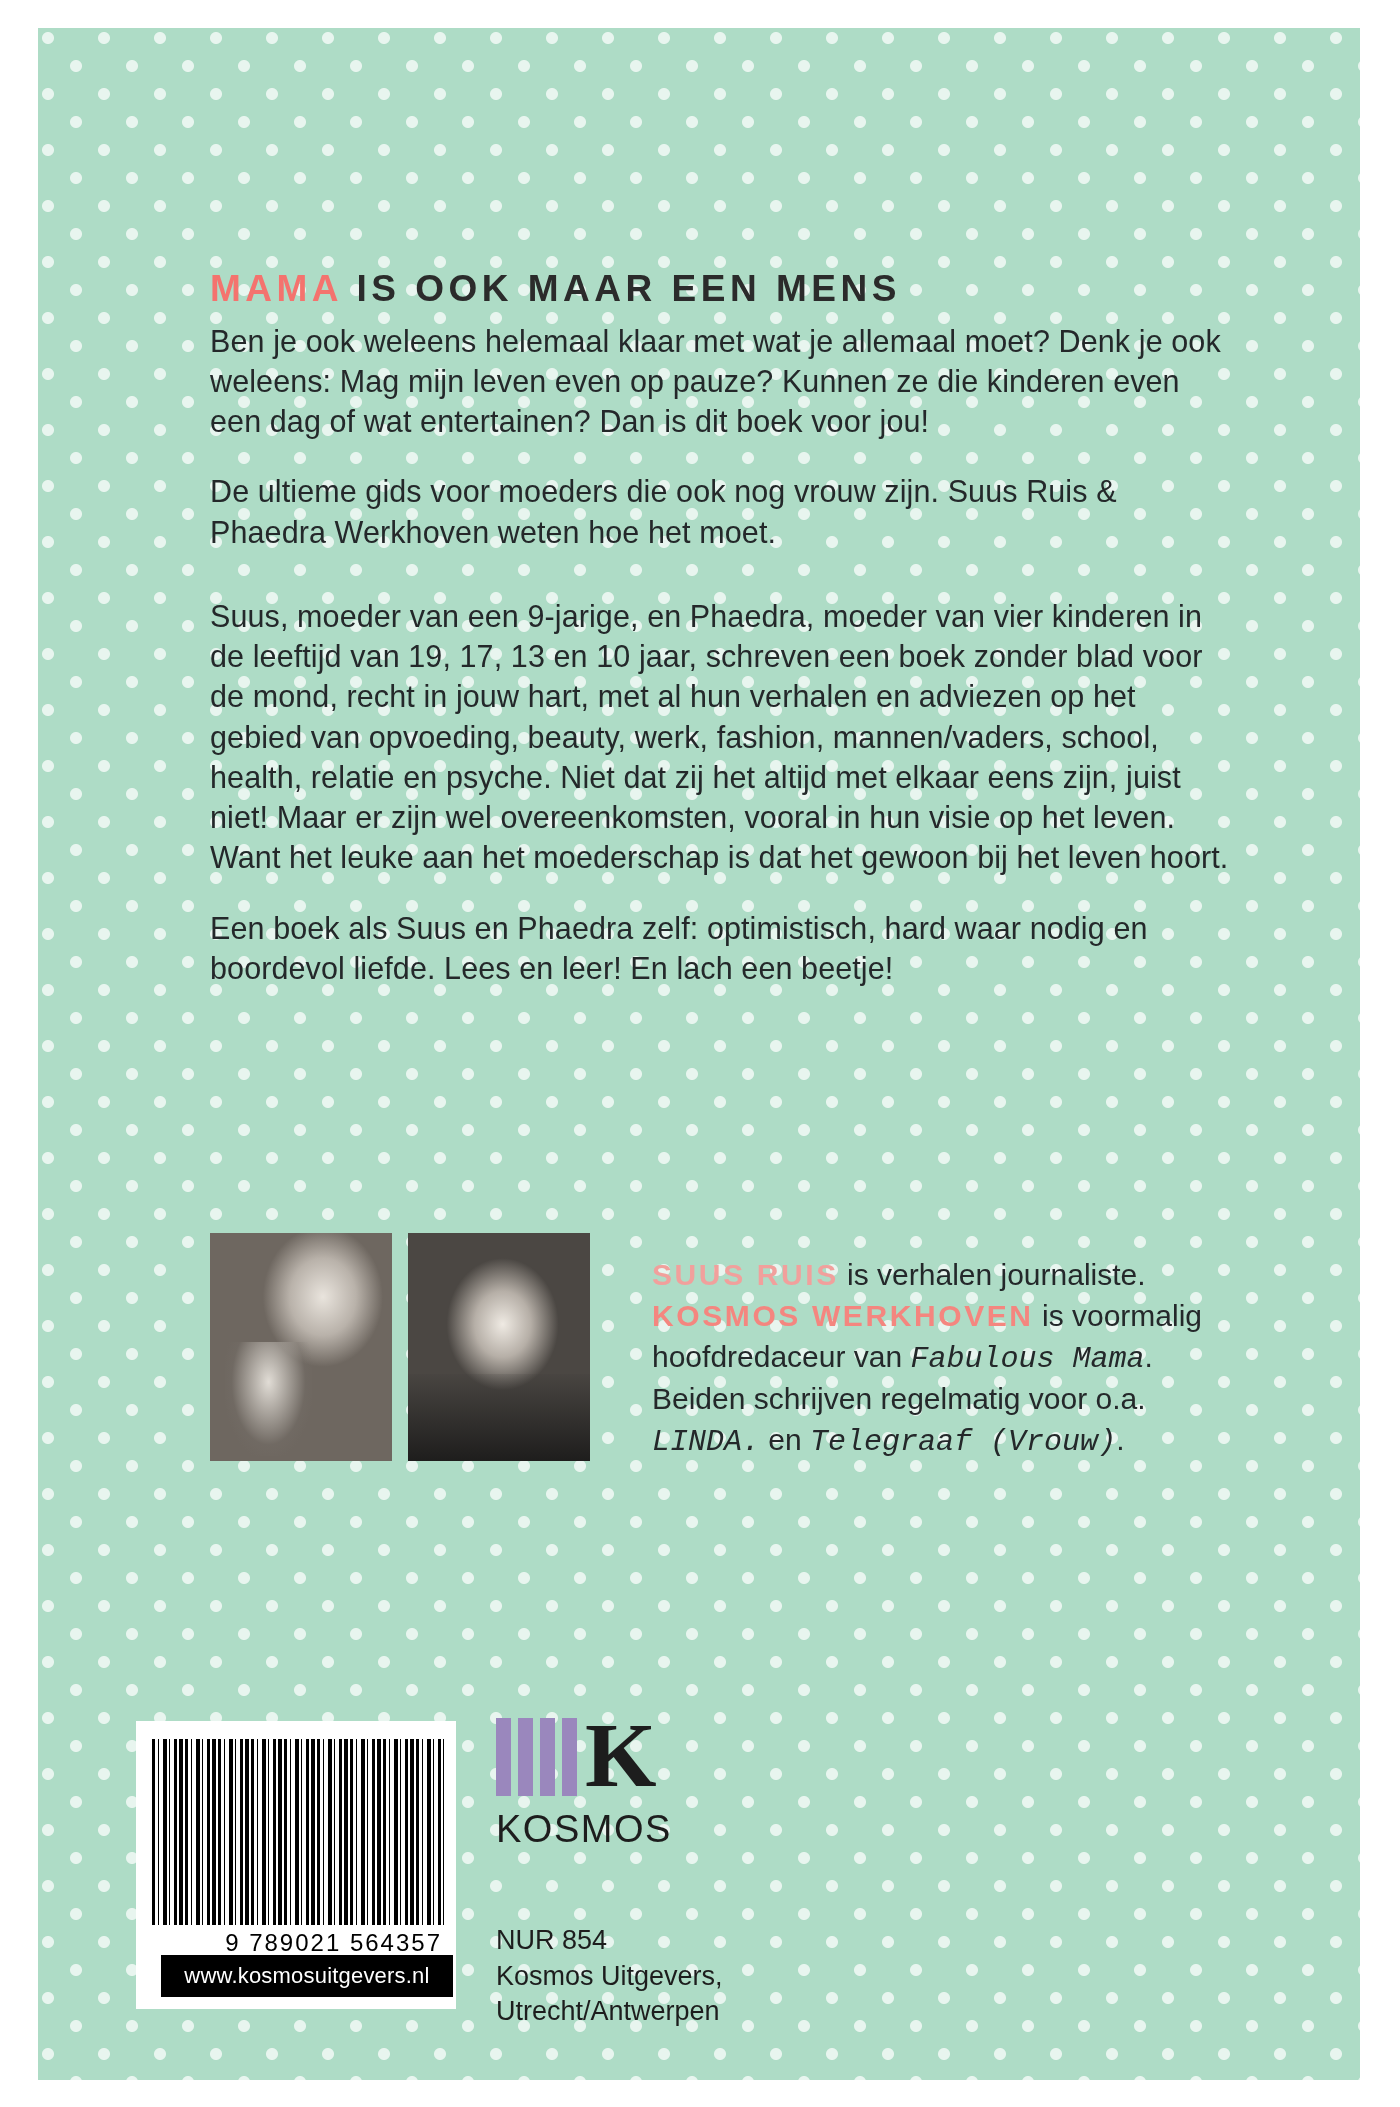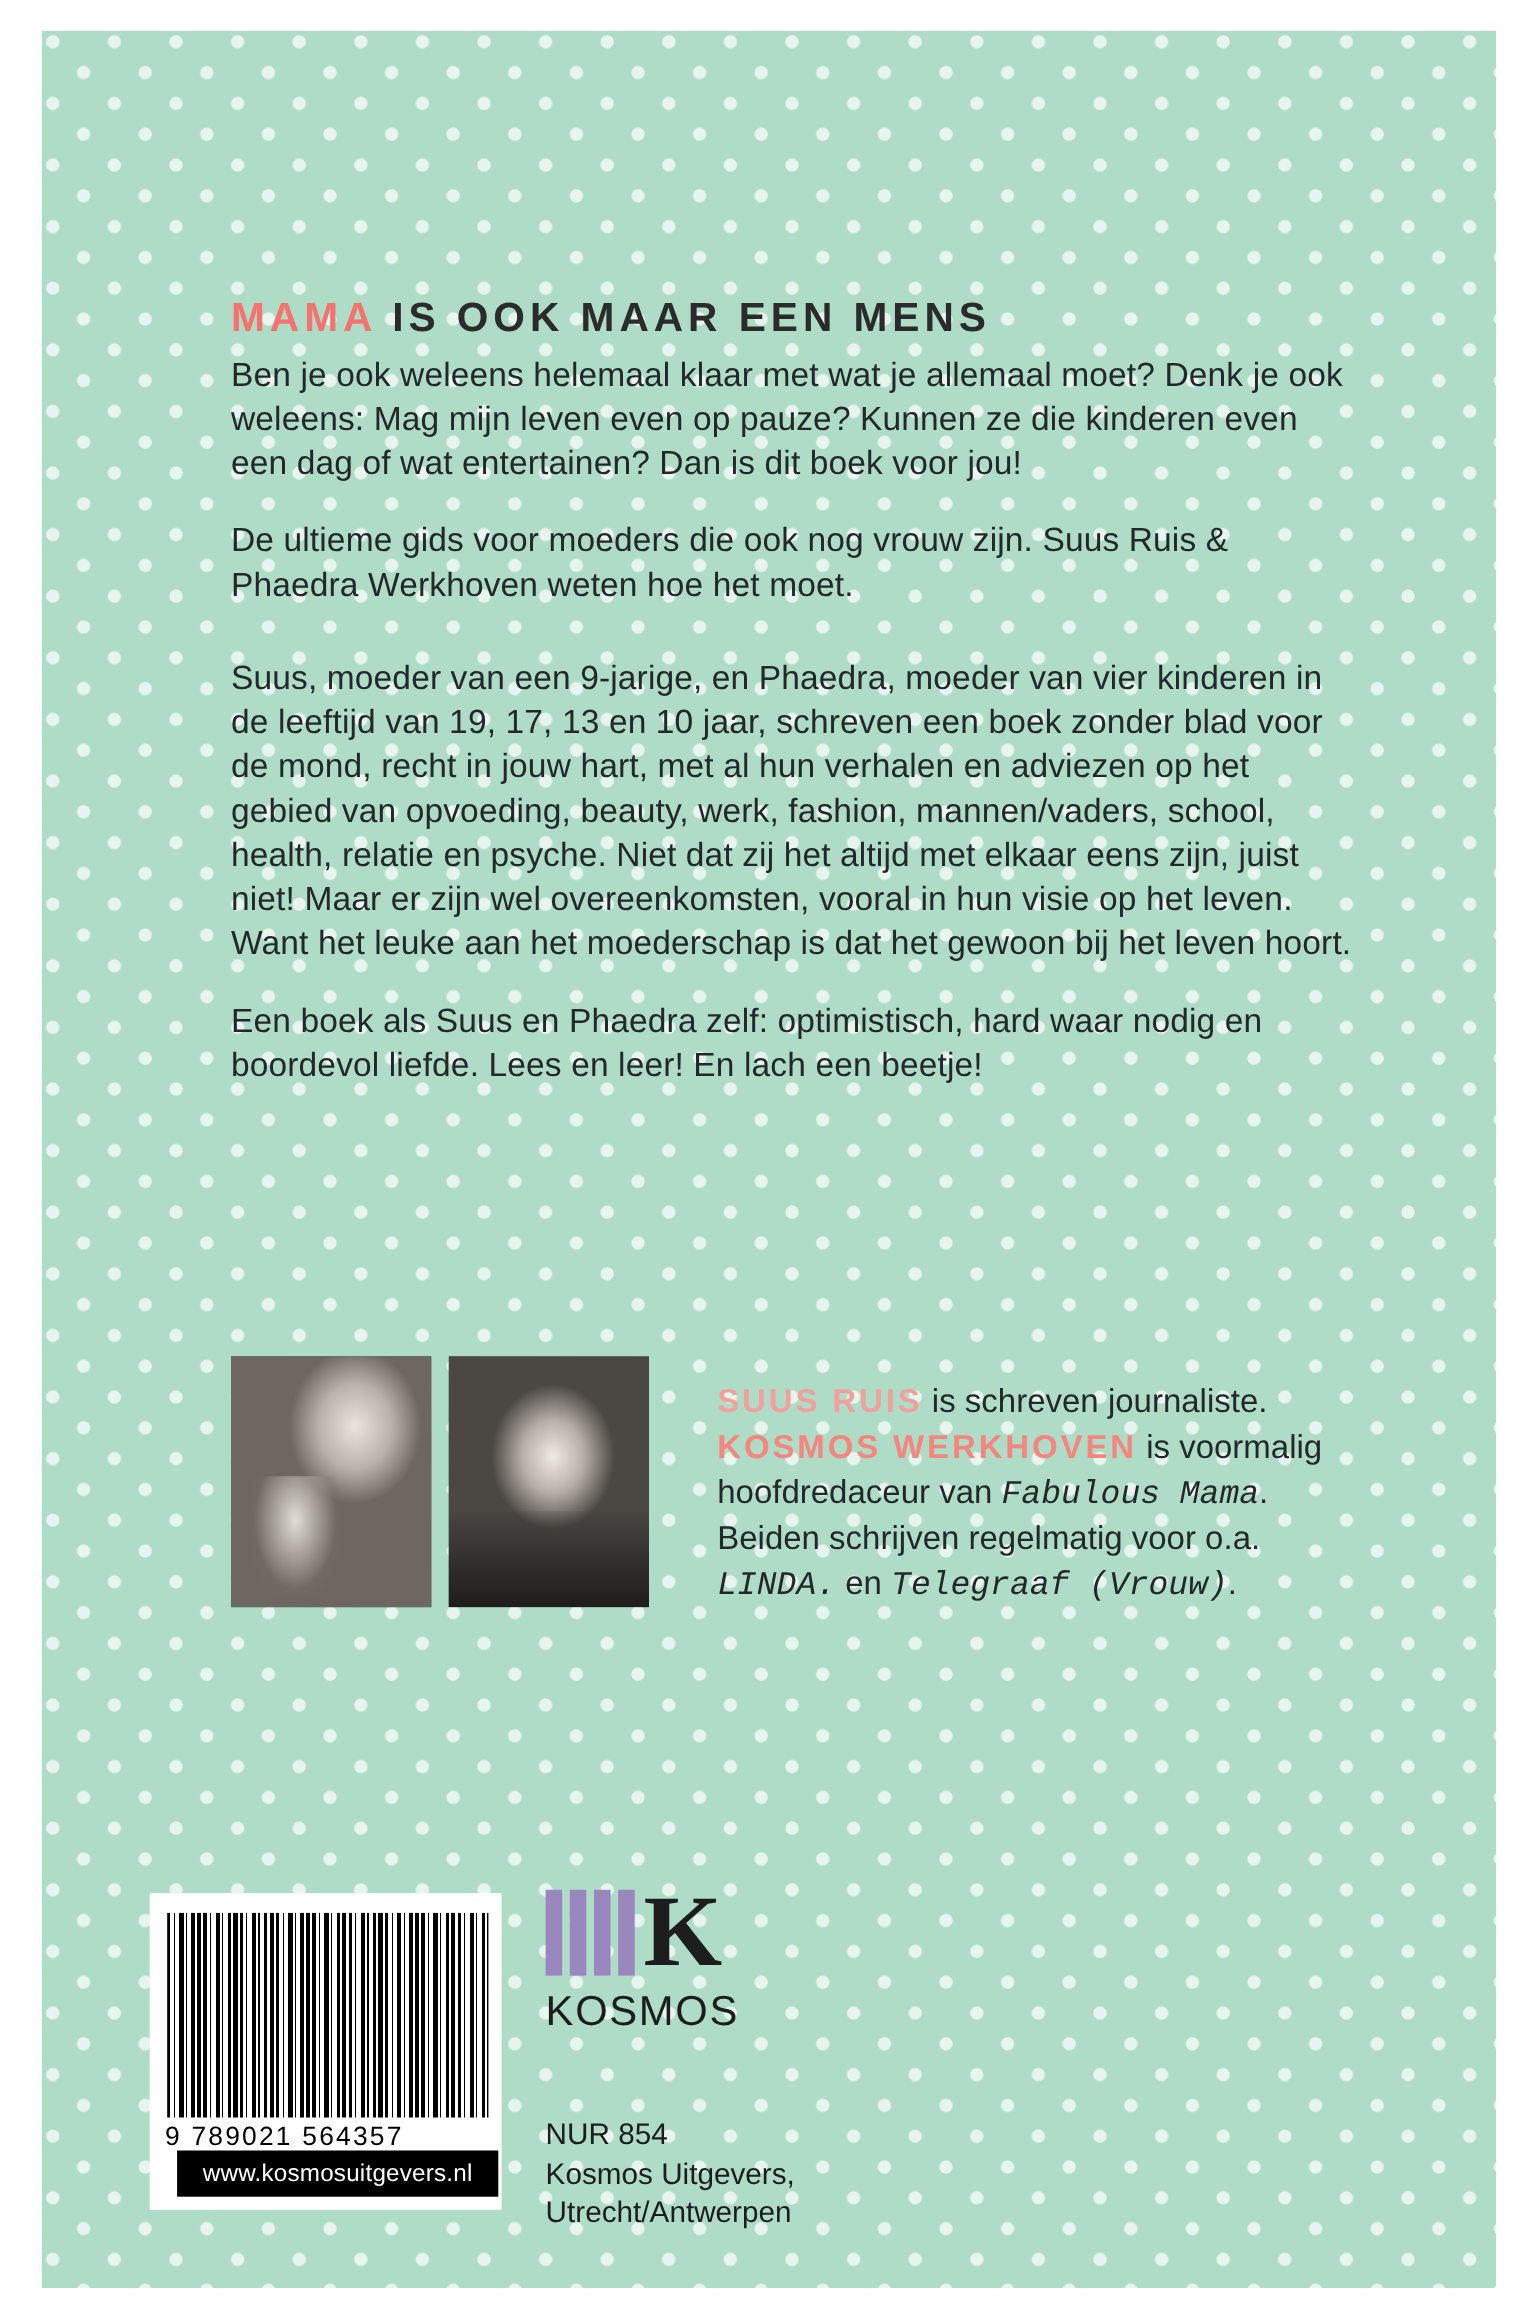--- a/index.html
+++ b/index.html
@@ -164,21 +164,21 @@
       #000 22px, #000 25px, #fff 25px, #fff 27px,
       #000 27px, #000 31px, #fff 31px, #fff 33px
     );
     margin: 4px 0 0 2px;
   }
   .isbn-text {
     font-family: "Liberation Sans", sans-serif;
     font-size: 24px;
     letter-spacing: 2px;
     color: #000;
-    text-align: left;
+    text-align: right;
     margin-top: 4px;
   }
   .url-bar {
     position: absolute;
     left: 25px;
     bottom: 12px;
     width: 292px;
     height: 42px;
     background: #000;
     color: #fff;
@@ -253,21 +253,21 @@
       <p class="body-text subtitle">De ultieme gids voor moeders die ook nog vrouw zijn. Suus Ruis &amp; Phaedra Werkhoven weten hoe het moet.</p>
       <p class="body-text">Suus, moeder van een 9-jarige, en Phaedra, moeder van vier kinderen in de leeftijd van 19, 17, 13 en 10 jaar, schreven een boek zonder blad voor de mond, recht in jouw hart, met al hun verhalen en adviezen op het gebied van opvoeding, beauty, werk, fashion, mannen/vaders, school, health, relatie en psyche. Niet dat zij het altijd met elkaar eens zijn, juist niet! Maar er zijn wel overeenkomsten, vooral in hun visie op het leven. Want het leuke aan het moederschap is dat het gewoon bij het leven hoort.</p>
       <p class="body-text last-para">Een boek als Suus en Phaedra zelf: optimistisch, hard waar nodig en boordevol liefde. Lees en leer! En lach een beetje!</p>
     </div>
 
     <div class="authors">
       <div class="photo photo-1"></div>
       <div class="photo photo-2"></div>
 
       <div class="bio">
-        <span class="name">SUUS RUIS</span><span> is schreven journaliste. </span><span class="name two">KOSMOS WERKHOVEN</span><span> is voormalig hoofdredaceur van </span><em>Fabulous Mama</em><span>. Beiden schrijven regelmatig voor o.a. </span><em>LINDA.</em><span> en </span><em>Telegraaf (Vrouw)</em><span>.</span>
+        <span class="name">SUUS RUIS</span><span> is verhalen journaliste. </span><span class="name two">KOSMOS WERKHOVEN</span><span> is voormalig hoofdredaceur van </span><em>Fabulous Mama</em><span>. Beiden schrijven regelmatig voor o.a. </span><em>LINDA.</em><span> en </span><em>Telegraaf (Vrouw)</em><span>.</span>
       </div>
     </div>
 
     <div class="barcode-box">
       <div class="bars"></div>
       <div class="isbn-text">9 789021 564357</div>
       <div class="url-bar">www.kosmosuitgevers.nl</div>
     </div>
 
     <div class="logo-block">

